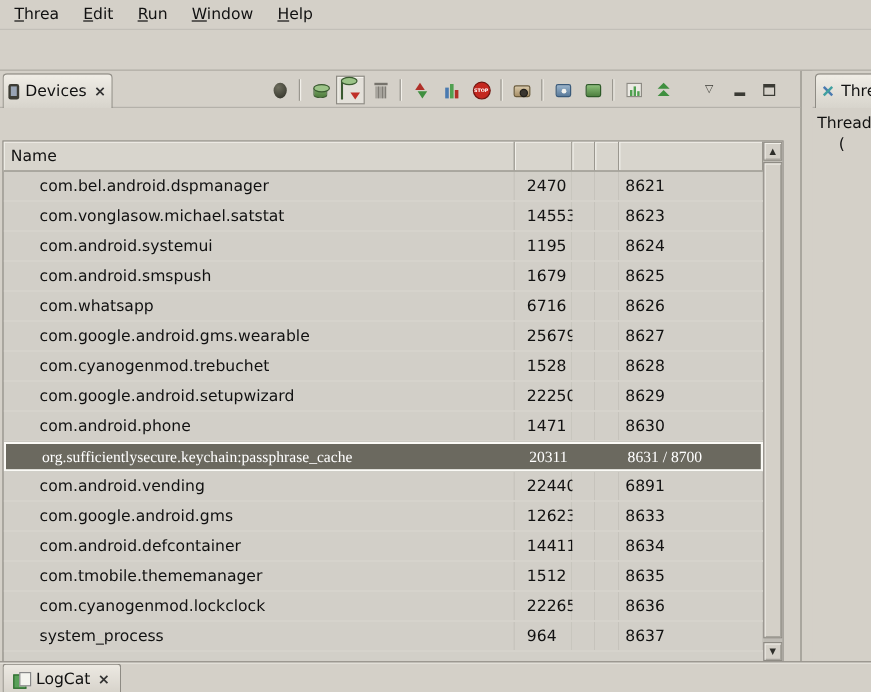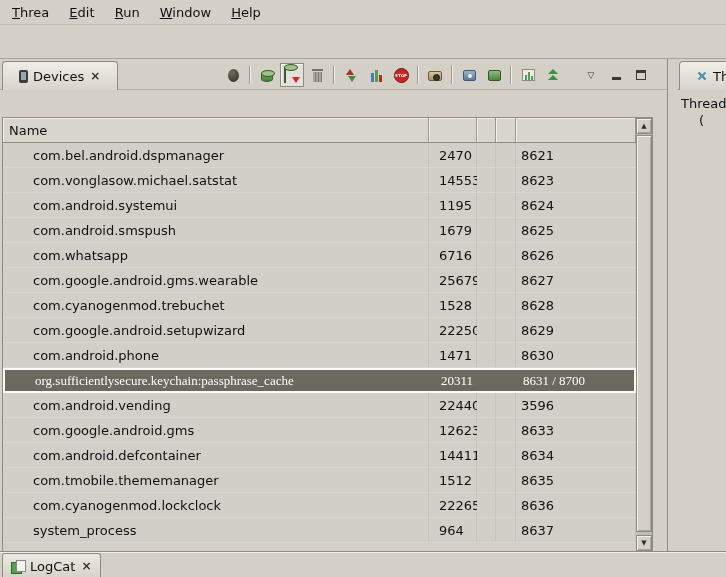--- a/index.html
+++ b/index.html
@@ -32,21 +32,21 @@
   
   #workbench { position:absolute; top:59px; left:0; right:0; height:492px; }
 
   #devices-panel {
     position:absolute; left:0; top:0; width:668px; height:492px;
     border-right:1px solid #8e8b84; background:#d4d0c8;
   }
   .tabbar { position:absolute; left:0; top:0; right:0; height:31px; border-bottom:1px solid #b4b1aa; }
   .view-tab {
     position:absolute; left:2px; top:2px; height:29px;
-    display:flex; align-items:center; gap:5px; padding:0 16px;
+    display:flex; align-items:center; gap:5px; padding:0 4px;
     background:linear-gradient(#f0ede6,#d7d4cc);
     border:1px solid #8e8b84; border-bottom:none;
     border-radius:4px 4px 0 0; cursor:default; white-space:nowrap;
   }
   .tab-close { font-weight:bold; font-size:12px; color:#333; padding:0 1px; cursor:default; }
 
   
   #view-icons {
     position:absolute; right:14px; top:3px; height:26px;
     display:flex; align-items:center; gap:1px;
@@ -381,21 +381,21 @@
             <div class="cell"></div>
             <div class="cell"></div>
             <div class="cell port">8631 / 8700</div>
           </div>
 
           <div class="trow">
             <div class="cell name">com.android.vending</div>
             <div class="cell pid">22440</div>
             <div class="cell"></div>
             <div class="cell"></div>
-            <div class="cell port">3596</div>
+            <div class="cell port">6891</div>
           </div>
 
           <div class="trow">
             <div class="cell name">com.google.android.gms</div>
             <div class="cell pid">12623</div>
             <div class="cell"></div>
             <div class="cell"></div>
             <div class="cell port">8633</div>
           </div>
 

